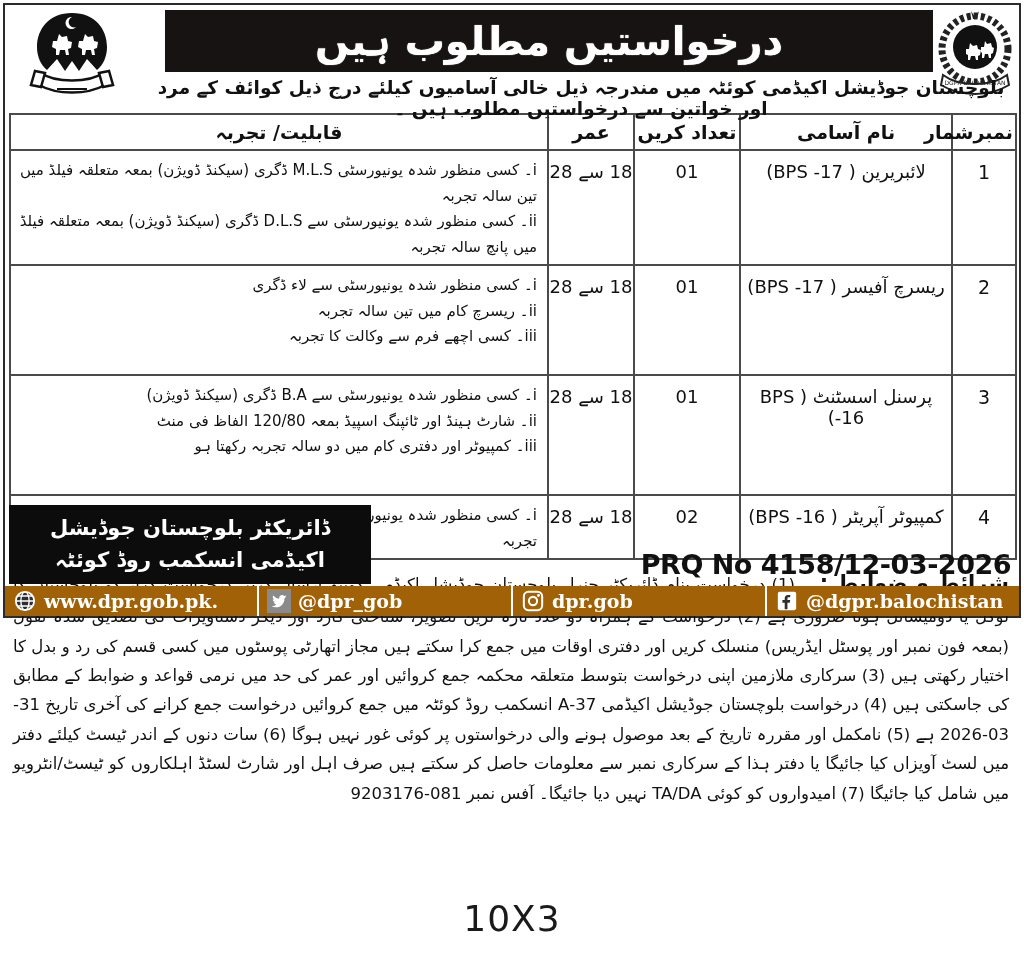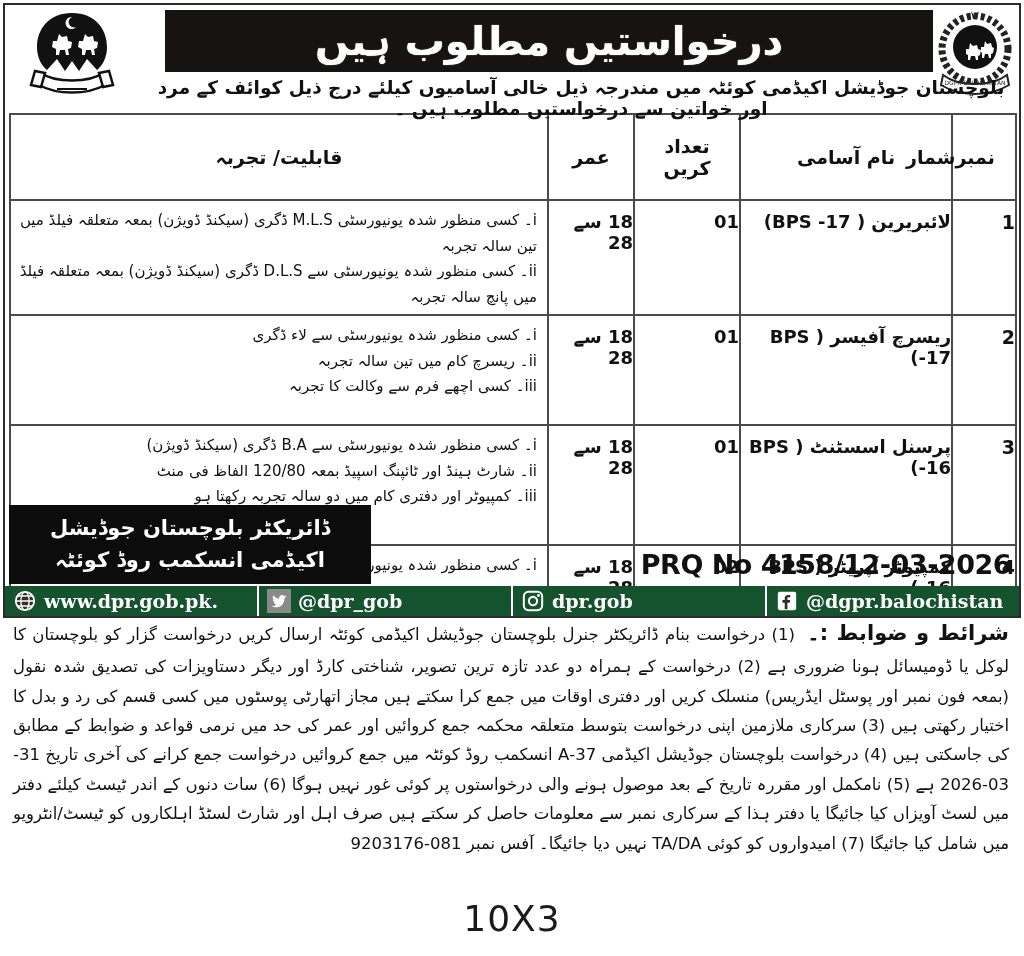--- a/index.html
+++ b/index.html
@@ -18,23 +18,23 @@
   .banner-title { color:#fff; font-weight:bold; font-size:40px; direction:rtl;
                   letter-spacing:2px; text-shadow:0 0 1px #fff; }
   .intro { position:absolute; left:142px; right:4px; top:72px; direction:rtl;
            text-align:center; font-size:18.5px; font-weight:600; }
 
   
   table.jobs { direction:rtl; border-collapse:collapse; table-layout:fixed;
                margin:2px 4px 0 4px; width:1006px; }
   table.jobs th, table.jobs td { border:2px solid #4a4a4a; vertical-align:top; }
   table.jobs th { height:36px; font-size:19px; font-weight:bold; text-align:center;
-                  vertical-align:middle; padding:20px; }
-  td.c-serial, td.c-post, td.c-count, td.c-age { padding-top:10px;
-                  font-size:18px;font-weight:bold; }
+                  vertical-align:middle; padding:2px; }
+  td.c-serial, td.c-post, td.c-count, td.c-age { text-align:center; padding-top:10px;
+                  font-size:18px; }
   td.c-serial { font-size:19px; }
   td.c-age { direction:rtl; }
   td.c-qual { padding:7px 10px 4px 6px; font-size:15px; line-height:1.7;
               direction:rtl; text-align:right; }
   .q-line { display:block; }
   tr.r1 td { height:114px; } tr.r2 td { height:110px; }
   tr.r3 td { height:120px; } tr.r4 td { height:42px; }
 
   
   .terms { margin:5px 10px 0 8px; direction:rtl; text-align:justify;
@@ -172,21 +172,21 @@
   </div>
 
   <div class="ad-bottom">
     <div class="sig-box" style="background:#0c0c0c;">
       <div class="sig-line">ڈائریکٹر بلوچستان جوڈیشل</div>
       <div class="sig-line">اکیڈمی انسکمب روڈ کوئٹہ</div>
     </div>
     <div class="prq">PRQ No 4158/12-03-2026</div>
   </div>
 
-  <div class="social-bar" style="background:#14532d;">
+  <div class="social-bar" style="background:#a16207;">
     <div class="social-seg">
       <span class="sicon">
         <svg viewBox="0 0 24 24" width="22" height="22">
           <circle cx="12" cy="12" r="10" fill="#2e2e2e" stroke="#fff" stroke-width="2"></circle>
           <ellipse cx="12" cy="12" rx="4.5" ry="10" fill="none" stroke="#fff" stroke-width="1.5"></ellipse>
           <path d="M2 12 h20 M4 6.5 h16 M4 17.5 h16" stroke="#fff" stroke-width="1.5" fill="none"></path>
         </svg>
       </span>
       <span class="txt">www.dpr.gob.pk.</span>
     </div>

